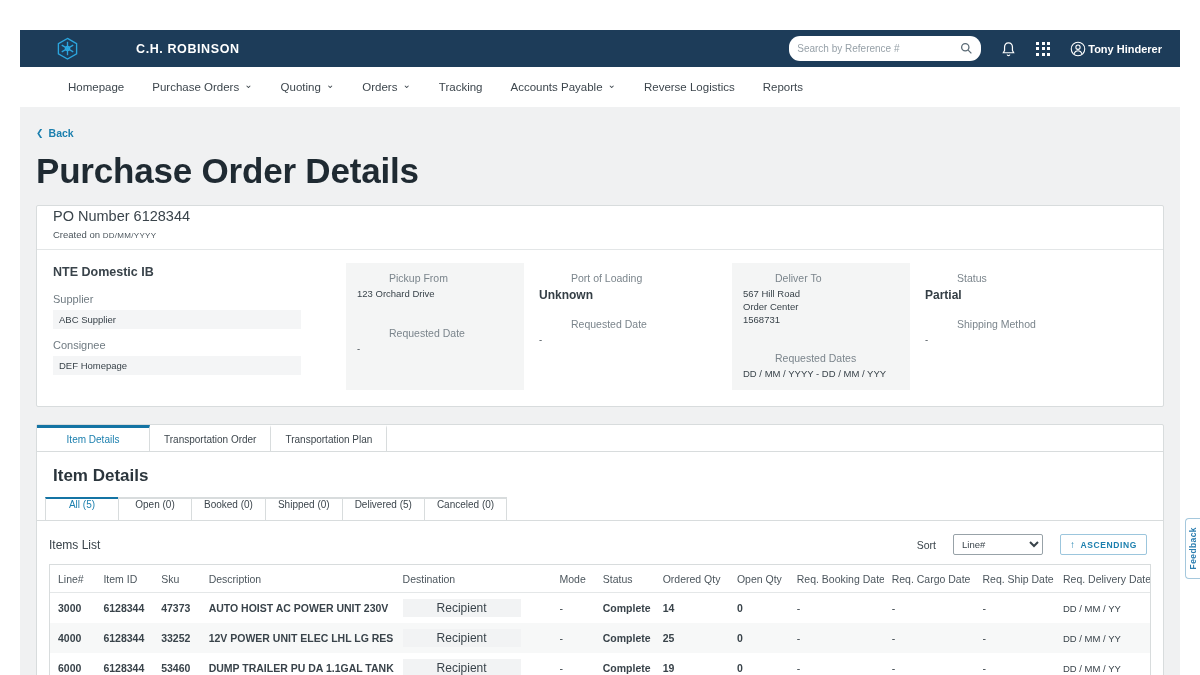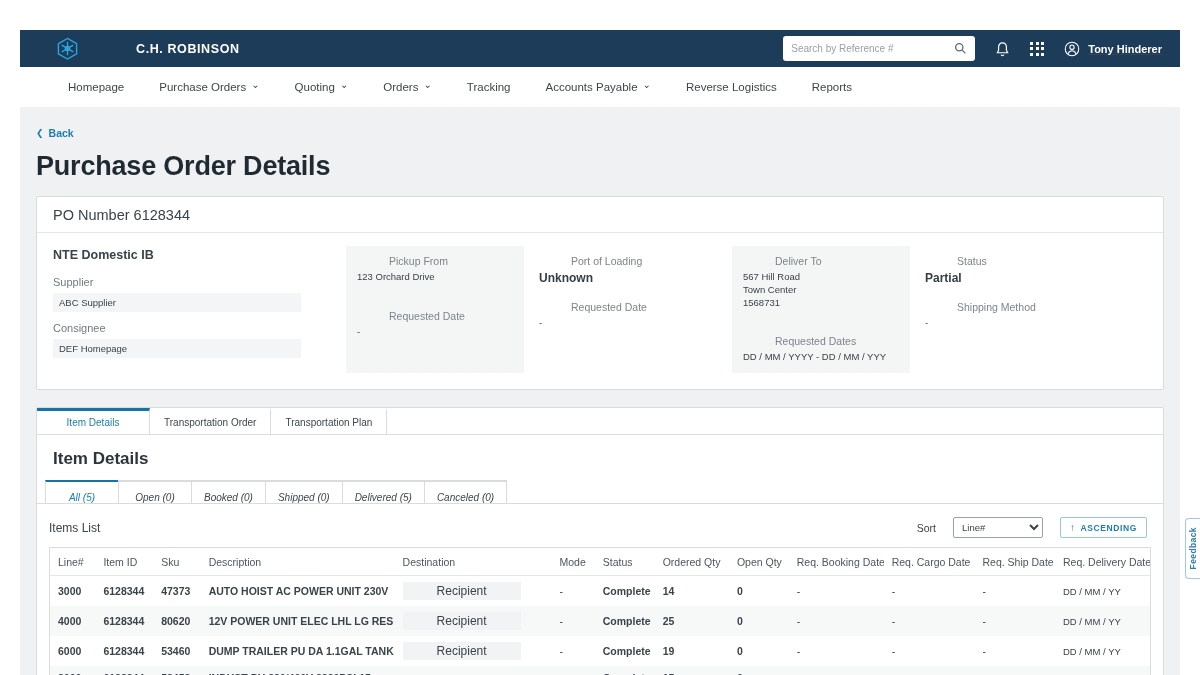--- a/index.html
+++ b/index.html
@@ -16,53 +16,53 @@
   
   .topbar {
     height: 37px; background: #1d3c59;
     display: flex; align-items: center;
     padding: 0 18px 0 36px;
   }
   .brand { display: flex; align-items: center; gap: 10px; }
   .brand-name { color: #ffffff; font-weight: 700; font-size: 12.5px; letter-spacing: 0.6px; margin-left: 47px; }
   .topbar-right { margin-left: auto; display: flex; align-items: center; gap: 20px; }
   .search-box {
-    background: #ffffff; border-radius: 3px; width: 192px; height: 25px;
+    background: #ffffff; border-radius: 11px; width: 192px; height: 25px;
     display: flex; align-items: center; padding: 0 8px;
   }
   .search-box input {
     border: none; outline: none; flex: 1; font-size: 10px;
     color: #3a444b; font-family: "Liberation Sans", sans-serif;
   }
   .search-box input::placeholder { color: #97a1a8; }
   .icon-btn { display: flex; align-items: center; justify-content: center; cursor: pointer; }
-  .user-chip { display: flex; align-items: center; gap: 8px; text-decoration: underline; }
+  .user-chip { display: flex; align-items: center; gap: 2px; }
   .user-name { color: #ffffff; font-size: 11px; font-weight: 700; }
   .dots-grid { display: grid; grid-template-columns: repeat(3, 3px); grid-gap: 2.5px; }
   .dots-grid span { width: 3px; height: 3px; background: #ffffff; }
 
   
   .mainnav {
     background: #ffffff; height: 40px;
-    display: flex; align-items: center; gap: 35px;
+    display: flex; align-items: center; gap: 28px;
     padding: 0 0 0 48px; font-size: 11.5px; color: #3d464d;
   }
   .nav-item { display: flex; align-items: center; gap: 5px; cursor: pointer; white-space: nowrap; }
   .chev { font-size: 10px; line-height: 6px; color: #3d464d; position: relative; top: -2px; }
 
   
   .content { background: #f0f1f2; padding: 15px 16px 34px 16px; }
   .back-link { color: #1b7fae; font-size: 10.5px; font-weight: 700; display: inline-flex; align-items: center; gap: 5px; cursor: pointer; }
   .back-link .bchev { font-size: 9px; }
-  .page-title { font-size: 27px; font-weight: 700; color: #1f2a32; margin: 11px 0 14px 0; letter-spacing: -0.2px; }
+  .page-title { font-size: 35px; font-weight: 700; color: #1f2a32; margin: 11px 0 14px 0; letter-spacing: -0.2px; }
 
   .card { background: #ffffff; border: 1px solid #d8dcdd; border-radius: 2px; }
 
   
-  .po-head { padding: 10px 16px 9px 16px; border-bottom: 1px solid #e3e6e7; }
+  .po-head { padding: 2px 16px 9px 16px; border-bottom: 1px solid #e3e6e7; }
   .po-number { font-size: 14.5px; color: #3a444b; }
   .created { font-size: 9.5px; color: #4a545b; margin-top: 5px; }
   .created-date { font-size: 8px; letter-spacing: 0.3px; }
   .po-cols { display: flex; gap: 15px; padding: 13px 16px 16px 16px; }
   .col-main { width: 278px; }
   .order-type { font-size: 12.5px; font-weight: 700; color: #39434a; margin: 2px 0 14px 0; }
   .f-label { font-size: 11px; color: #707b82; margin-bottom: 5px; }
   .f-strip { font-size: 9.5px; color: #39434a; background: #f4f5f6; padding: 4px 6px; width: 248px; margin-bottom: 10px; }
   .panel { background: #f4f5f5; width: 178px; padding: 9px 11px; min-height: 122px; }
   .p-label { font-size: 10.5px; color: #7b858c; margin-bottom: 4px; padding-left: 32px; }
@@ -78,23 +78,23 @@
   .tabs-row { display: flex; border-bottom: 1px solid #d8dcdd; }
   .tab {
     min-width: 113px; height: 26px; display: flex; align-items: center; justify-content: center;
     font-size: 10px; color: #3d464d; border-right: 1px solid #d8dcdd;
     border-top: 3px solid transparent; padding: 0 14px; cursor: pointer; background: #fff;
   }
   .tab.active { color: #1b7fae; border-top: 3px solid #1474a4; }
   .section-title { font-size: 17px; font-weight: 700; color: #2b353c; padding: 14px 16px 11px 16px; }
   .subtabs-wrap { border-bottom: 1px solid #d8dcdd; padding-left: 8px; display: flex; }
   .subtab {
-    min-width: 74px; height: 23px; display: flex; align-items: flex-end; justify-content: center;
+    min-width: 74px; height: 23px; display: flex; align-items: flex-start; justify-content: center;
     font-size: 10px; color: #3d464d; border: 1px solid #d8dcdd; border-bottom: none;
-    border-top: 2px solid #d8dcdd; margin-right: -1px; padding: 0 12px; cursor: pointer; background: #fff; font-style: italic;
+    border-top: 2px solid #d8dcdd; margin-right: -1px; padding: 0 12px; cursor: pointer; background: #fff;
   }
   .subtab.active { color: #1b7fae; border-top: 2px solid #1474a4; }
   .items-head { display: flex; align-items: center; padding: 13px 16px 9px 12px; }
   .items-label { font-size: 12px; color: #39434a; }
   .sort-group { margin-left: auto; display: flex; align-items: center; gap: 17px; }
   .sort-label { font-size: 10.5px; color: #39434a; }
   .sort-select {
     width: 90px; height: 21px; font-size: 9.5px; color: #39434a;
     border: 1px solid #98a2a8; border-radius: 2px; background: #fff;
     font-family: "Liberation Sans", sans-serif; padding: 0 4px;
@@ -230,20 +230,24 @@
       <span class="bchev">❮</span>
       <span>Back</span>
     </span>
 
     <div class="page-title">Purchase Order Details</div>
 
     
     <div class="card">
       <div class="po-head">
         <div class="po-number">PO Number 6128344</div>
+        <div class="created">
+          <span>Created on</span>
+          <span class="created-date">DD/MM/YYYY</span>
+        </div>
       </div>
       <div class="po-cols">
 
         <div class="col-main">
           <div class="order-type">NTE Domestic IB</div>
           <div class="f-label">Supplier</div>
           <div class="f-strip">ABC Supplier</div>
           <div class="f-label">Consignee</div>
           <div class="f-strip">DEF Homepage</div>
         </div>
@@ -262,21 +266,21 @@
           <div class="v-bold">Unknown</div>
           <div class="p-gap-sm">
             <div class="p-label">Requested Date</div>
             <div class="p-val">-</div>
           </div>
         </div>
 
         <div class="panel">
           <div class="p-label">Deliver To</div>
           <div class="p-val">567 Hill Road</div>
-          <div class="p-val">Town Center</div>
+          <div class="p-val">Order Center</div>
           <div class="p-val">1568731</div>
           <div class="p-gap">
             <div class="p-label">Requested Dates</div>
             <div class="p-val">DD / MM / YYYY - DD / MM / YYY</div>
           </div>
         </div>
 
         <div class="col-status">
           <div class="p-label">Status</div>
           <div class="v-bold">Partial</div>
@@ -387,21 +391,21 @@
               <td class="b">14</td>
               <td class="b">0</td>
               <td>-</td>
               <td>-</td>
               <td>-</td>
               <td class="dt">DD / MM / YY</td>
             </tr>
             <tr>
               <td class="b">4000</td>
               <td class="b">6128344</td>
-              <td class="b">80620</td>
+              <td class="b">33252</td>
               <td class="b">12V POWER UNIT ELEC LHL LG RES</td>
               <td><span class="dest-pill">Recipient</span></td>
               <td>-</td>
               <td class="b">Complete</td>
               <td class="b">25</td>
               <td class="b">0</td>
               <td>-</td>
               <td>-</td>
               <td>-</td>
               <td class="dt">DD / MM / YY</td>

